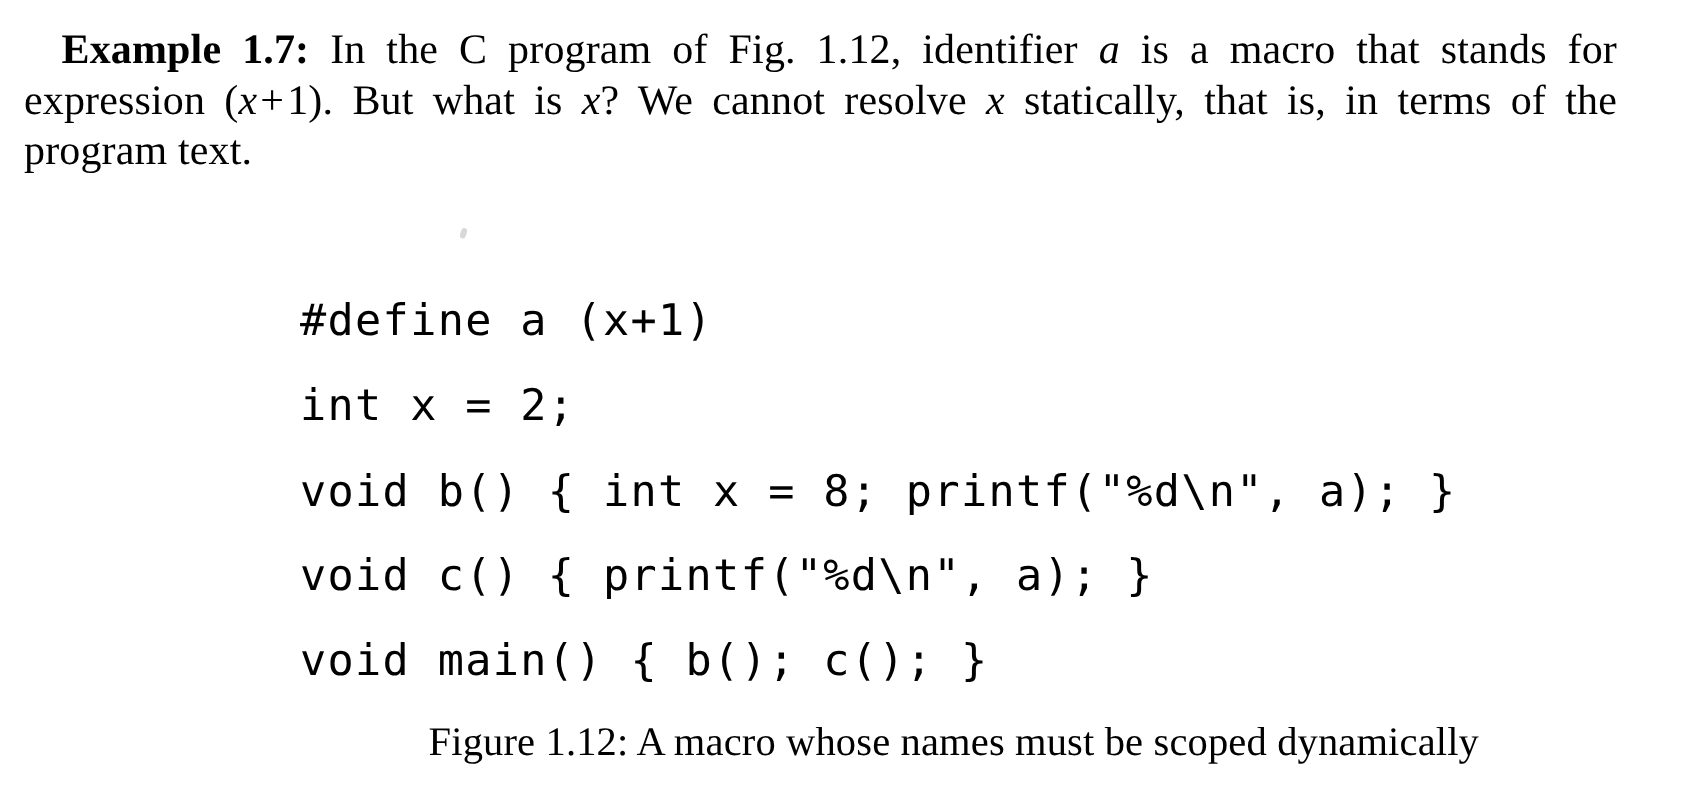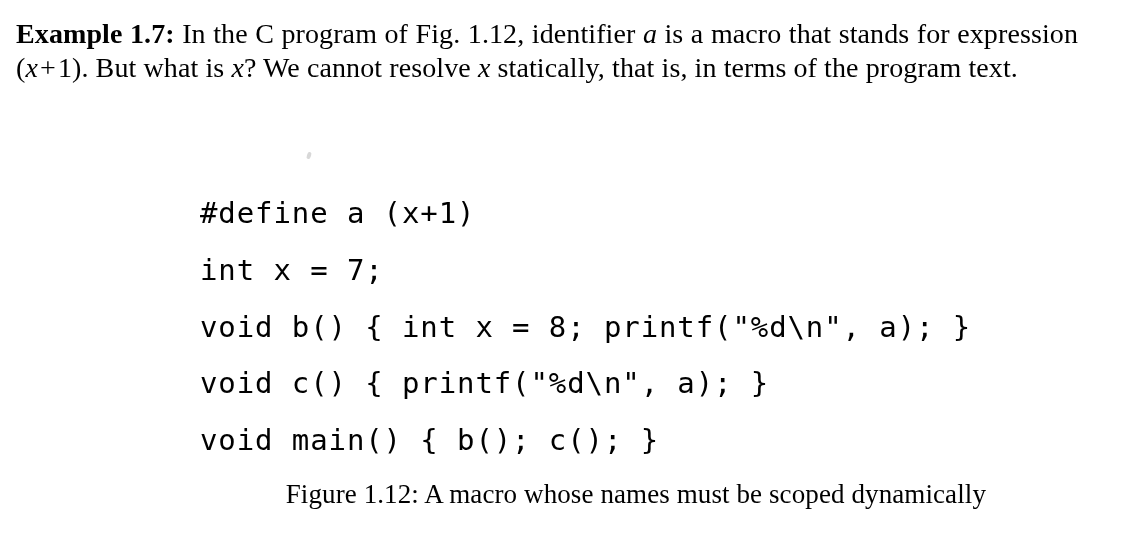--- a/index.html
+++ b/index.html
@@ -33,20 +33,21 @@
     line-height: 33.5px;
     text-align: justify;
     text-justify: inter-word;
     letter-spacing: 0.1px;
   }
   
   .prose > .para { margin: 0; }
 
   .lead {
     font-weight: bold;
+    margin-left: 25px;
   }
 
   .mathvar {
     font-family: "Liberation Serif", "DejaVu Serif", serif;
     font-style: italic;
   }
 
   .mathexpr {
     font-family: "Liberation Serif", "DejaVu Serif", serif;
     white-space: nowrap;
@@ -101,17 +102,17 @@
 <body>
 
 <div id="page">
 
   <div class="prose">
     <p class="para"><span class="lead">Example 1.7:</span><span> In the C program of Fig. 1.12, identifier </span><span class="mathvar">a</span><span> is a macro that stands for expression </span><span class="mathexpr"><span>(</span><span class="mathvar">x</span><span class="op">+</span><span>1</span><span>)</span></span><span>. But what is </span><span class="mathvar">x</span><span>? We cannot resolve </span><span class="mathvar">x</span><span> statically, that is, in terms of the program text.</span></p>
   </div>
 
   <div class="speck"></div>
 
-  <pre class="listing"><code class="code-line">#define a (x+1)</code><code class="code-line">int x = 7;</code><code class="code-line">void b() { int x = 8; printf("%d\n", a); }</code><code class="code-line">void c() { printf("%d\n", a); }</code><code class="code-line">void main() { b(); c(); }</code></pre>
+  <pre class="listing"><code class="code-line">#define a (x+1)</code><code class="code-line">int x = 2;</code><code class="code-line">void b() { int x = 8; printf("%d\n", a); }</code><code class="code-line">void c() { printf("%d\n", a); }</code><code class="code-line">void main() { b(); c(); }</code></pre>
 
   <div class="caption">Figure 1.12: A macro whose names must be scoped dynamically</div>
 
 </div>
 
 </body></html>

